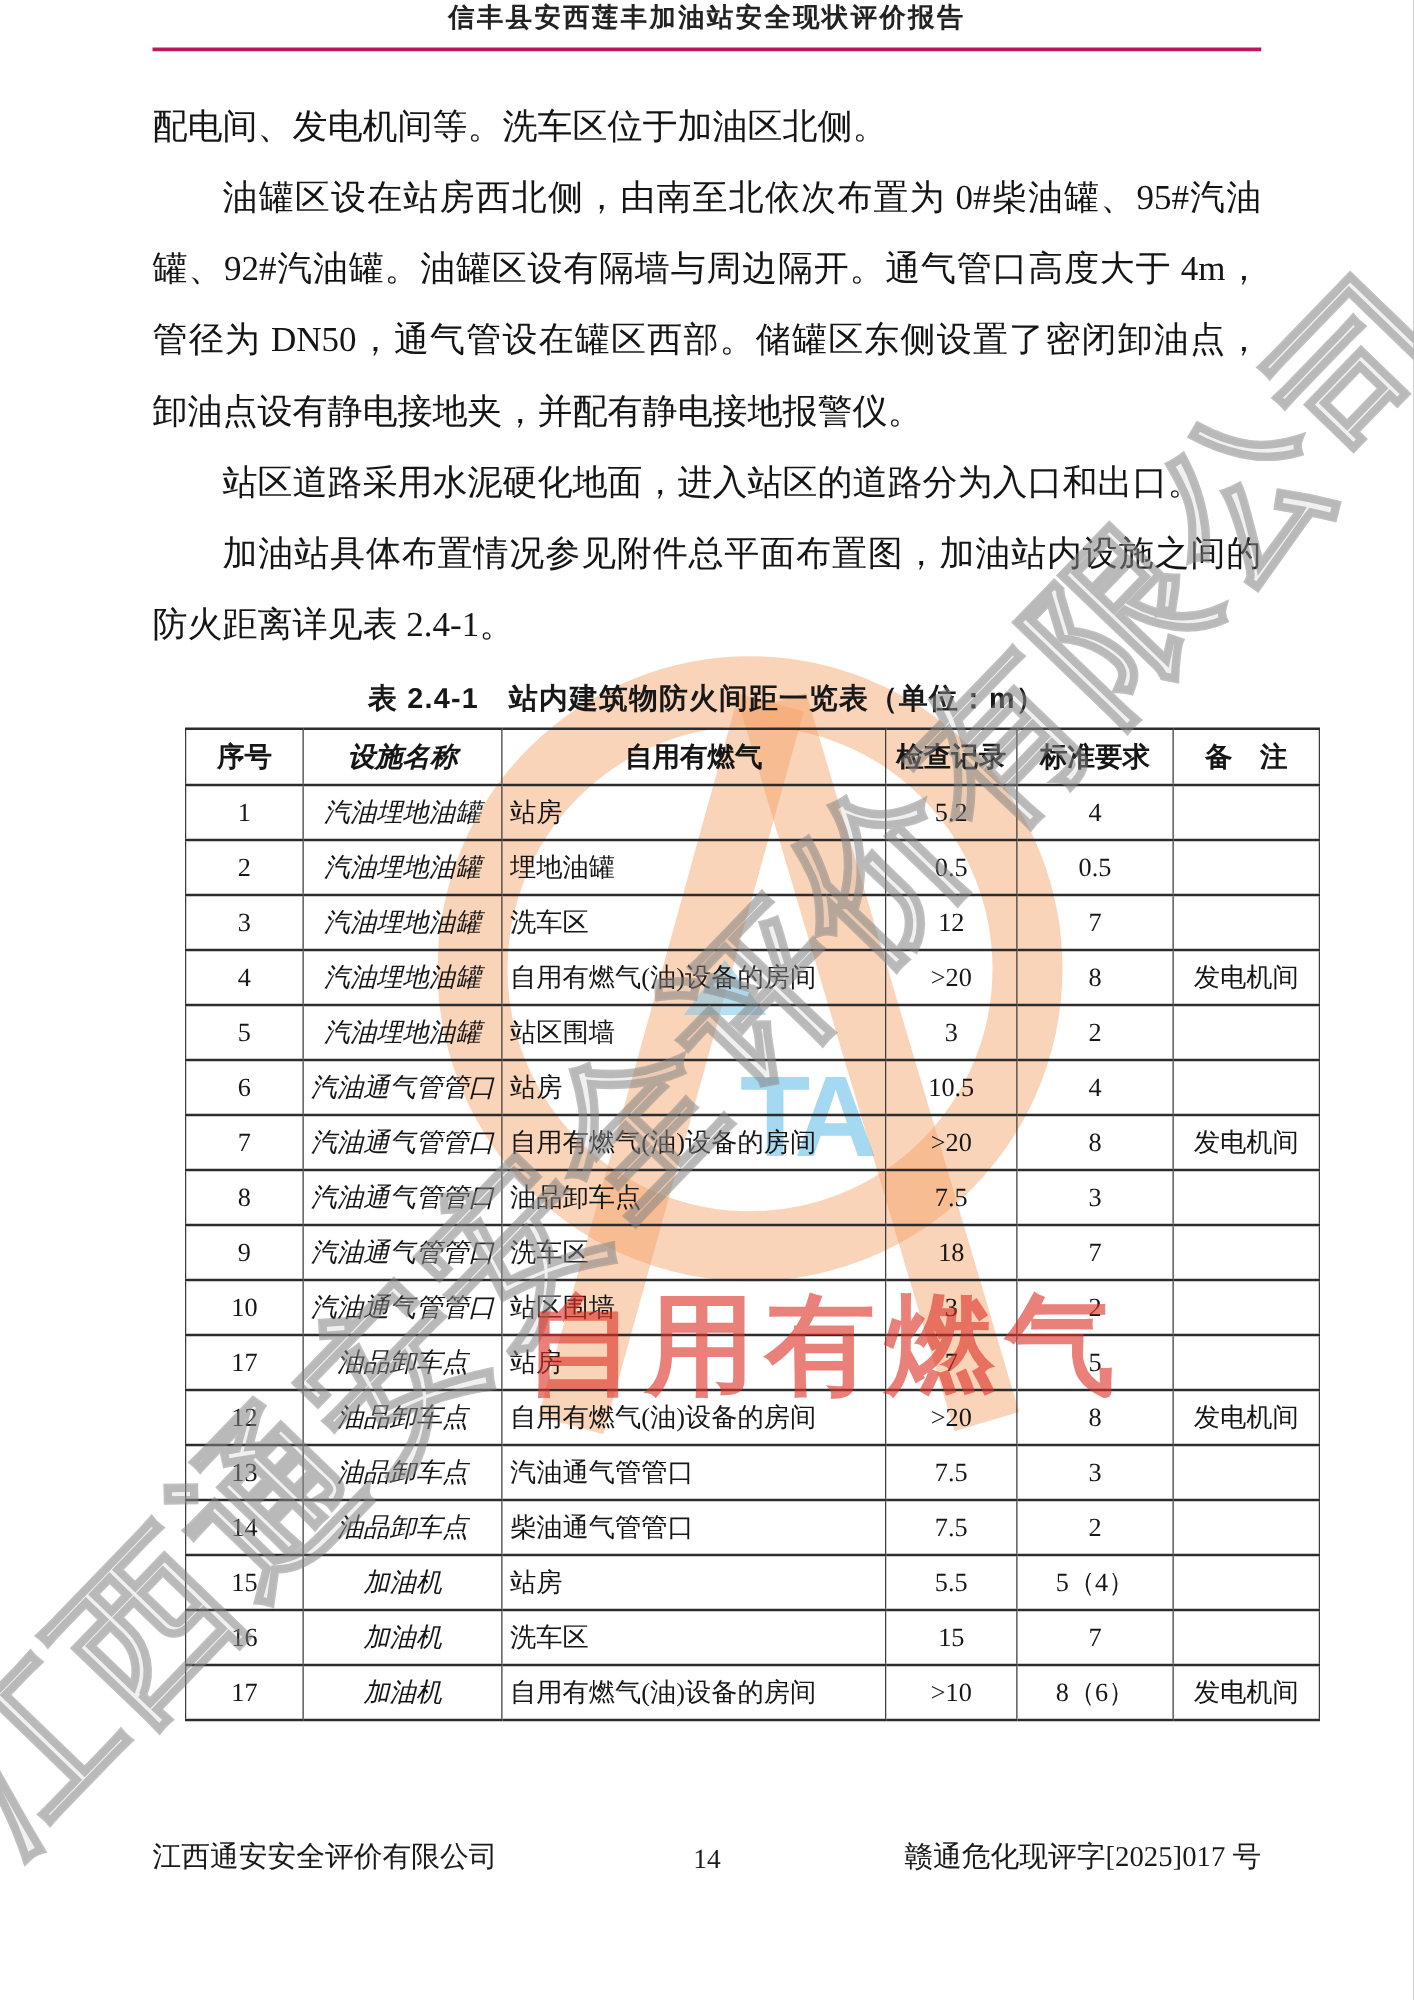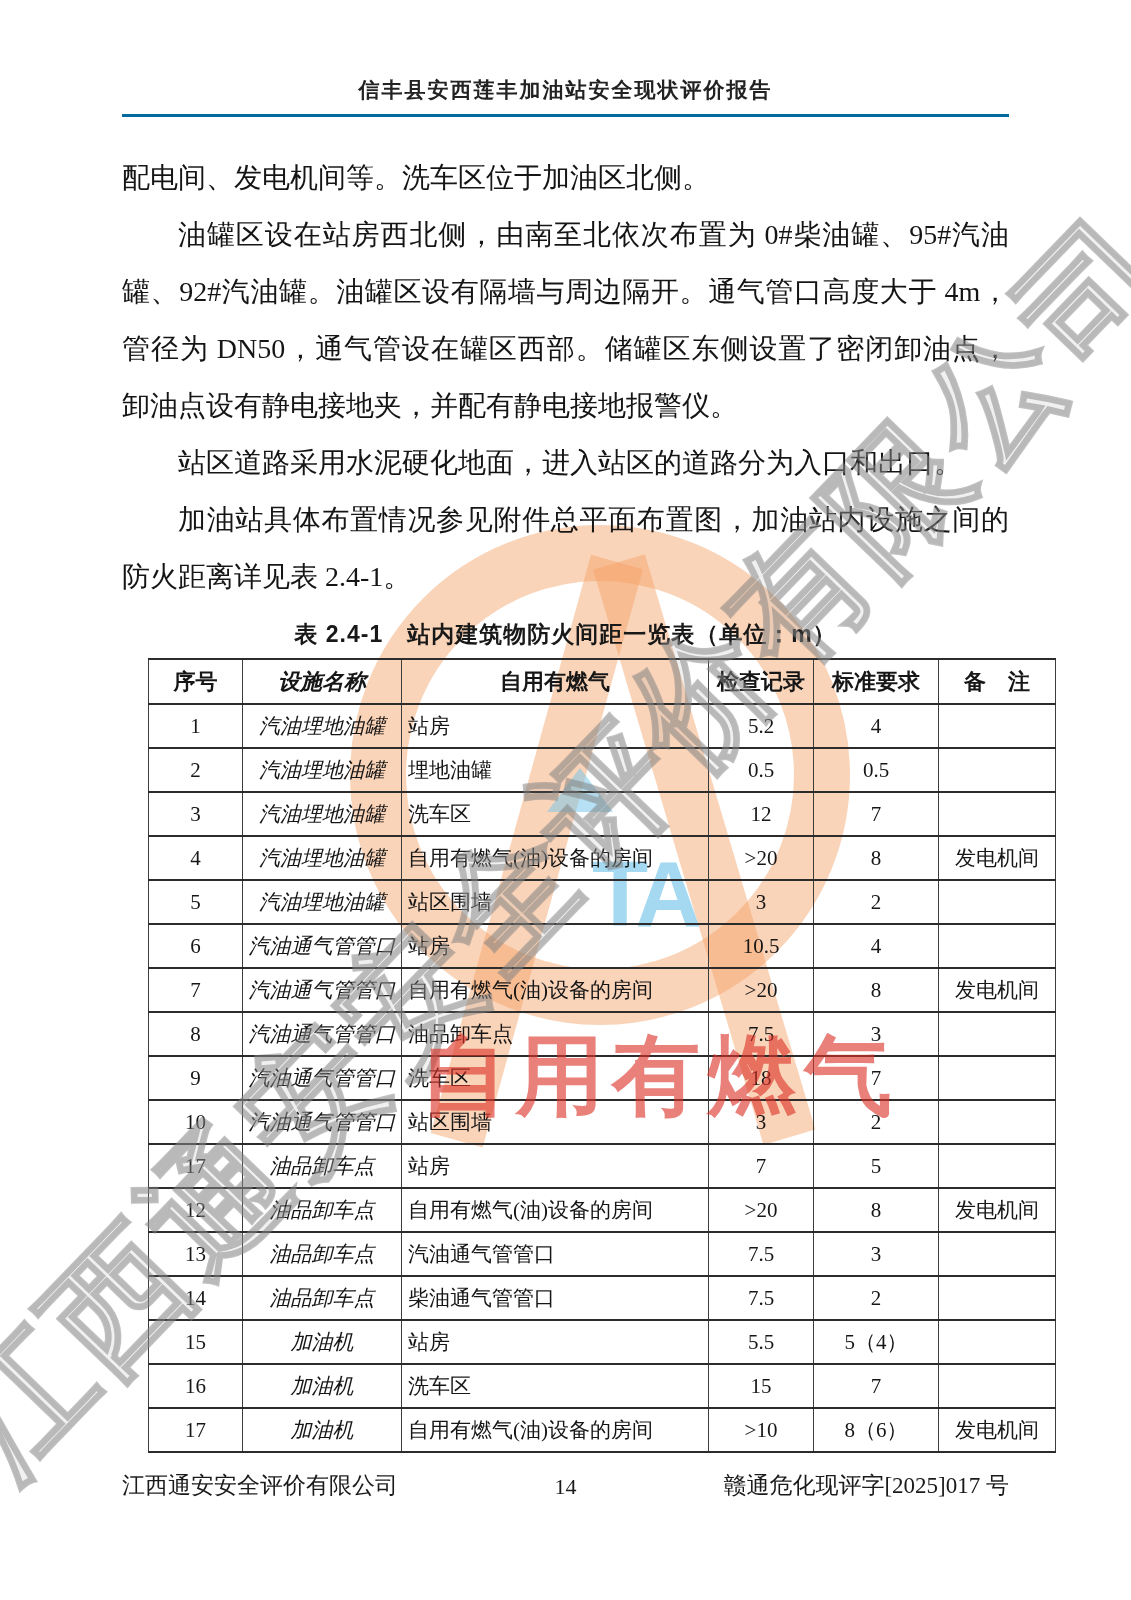--- a/index.html
+++ b/index.html
@@ -62,22 +62,21 @@
     font-family:"Liberation Sans","DejaVu Sans",sans-serif;
     font-weight:bold;font-size:88px;line-height:1.1;
     letter-spacing:8px;white-space:nowrap;
     color:rgba(219,50,40,0.62);
   }
 
   
   .content{position:relative;z-index:2;padding:0 122px;}
 
   .page-header{
-    padding-top:76px;
-    border-bottom:3px solid #0369a1;
+    border-bottom:3px solid #be185d;
     padding-bottom:10px;
   }
   .header-title{
     text-align:center;
     font-family:"Liberation Sans","DejaVu Sans",sans-serif;
     font-weight:bold;
     font-size:21px;color:#222;
     letter-spacing:2px;
   }
 

